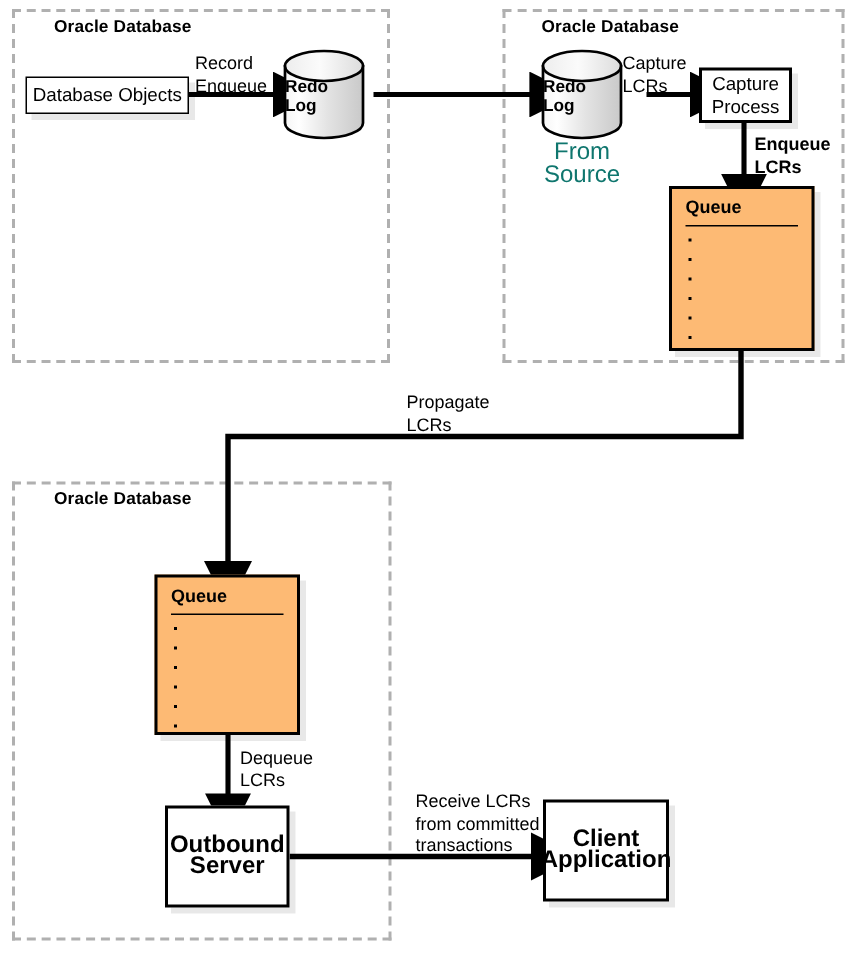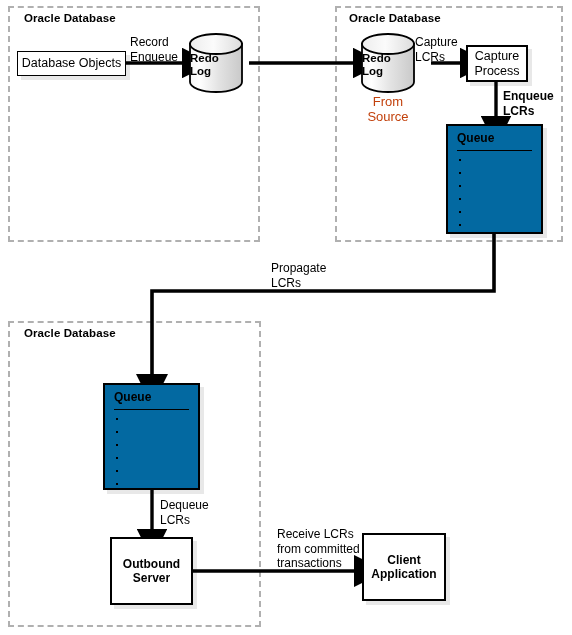--- a/index.html
+++ b/index.html
@@ -22,53 +22,54 @@
     box-sizing: border-box;
     background: transparent;
   }
   .db-title {
     position: absolute;
     font-size: 11.5px;
     font-weight: bold;
     color: #000000;
     white-space: nowrap;
     letter-spacing: 0.1px;
+    margin-left: 12px;
   }
   
   .node-box {
     position: absolute;
     box-sizing: border-box;
     background: #ffffff;
     border: 2px solid #000000;
     box-shadow: 4px 4px 0 rgba(0,0,0,0.09);
     display: flex;
     align-items: center;
     justify-content: center;
     text-align: center;
     color: #000000;
   }
   .node-box.bold-label {
     font-weight: bold;
-    font-size: 12px;
+    font-size: 16px;
     line-height: 14px;
     justify-content: center;
   }
   .node-box.plain-label {
     font-weight: normal;
     font-size: 12.5px;
     line-height: 15px;
   }
   .node-box.thin {
     border-width: 1.6px;
   }
   
   .queue-box {
     position: absolute;
     box-sizing: border-box;
-    background: #0369a1;
+    background: #fdba74;
     border: 2px solid #000000;
     box-shadow: 4px 4px 0 rgba(0,0,0,0.09);
   }
   .queue-title {
     position: absolute;
     top: 5px;
     left: 9px;
     font-size: 12px;
     font-weight: bold;
     color: #000000;
@@ -106,23 +107,23 @@
   
   .edge-label {
     position: absolute;
     font-size: 12px;
     line-height: 14.5px;
     color: #000000;
     white-space: pre-line;
   }
   .sub-label {
     position: absolute;
-    font-size: 13px;
+    font-size: 16px;
     line-height: 14.5px;
-    color: #c2410c;
+    color: #0f766e;
     text-align: center;
     white-space: pre-line;
   }
   
   #edges {
     position: absolute;
     left: 0;
     top: 0;
     width: 572px;
     height: 635px;

